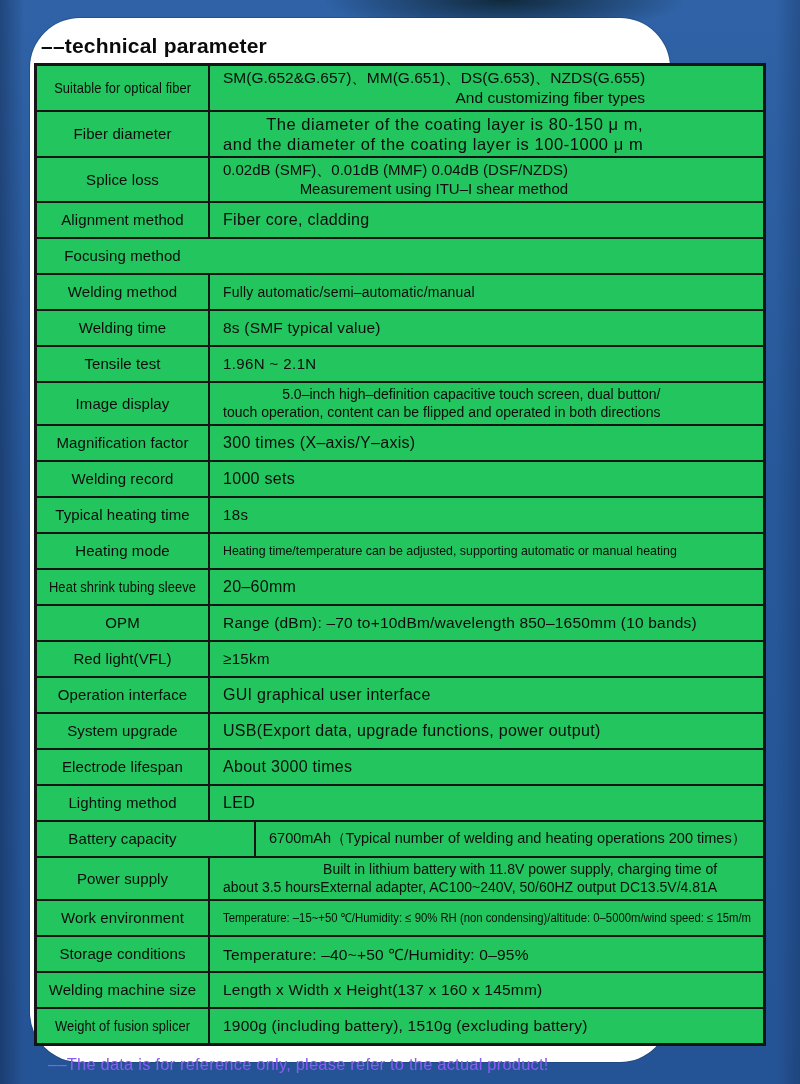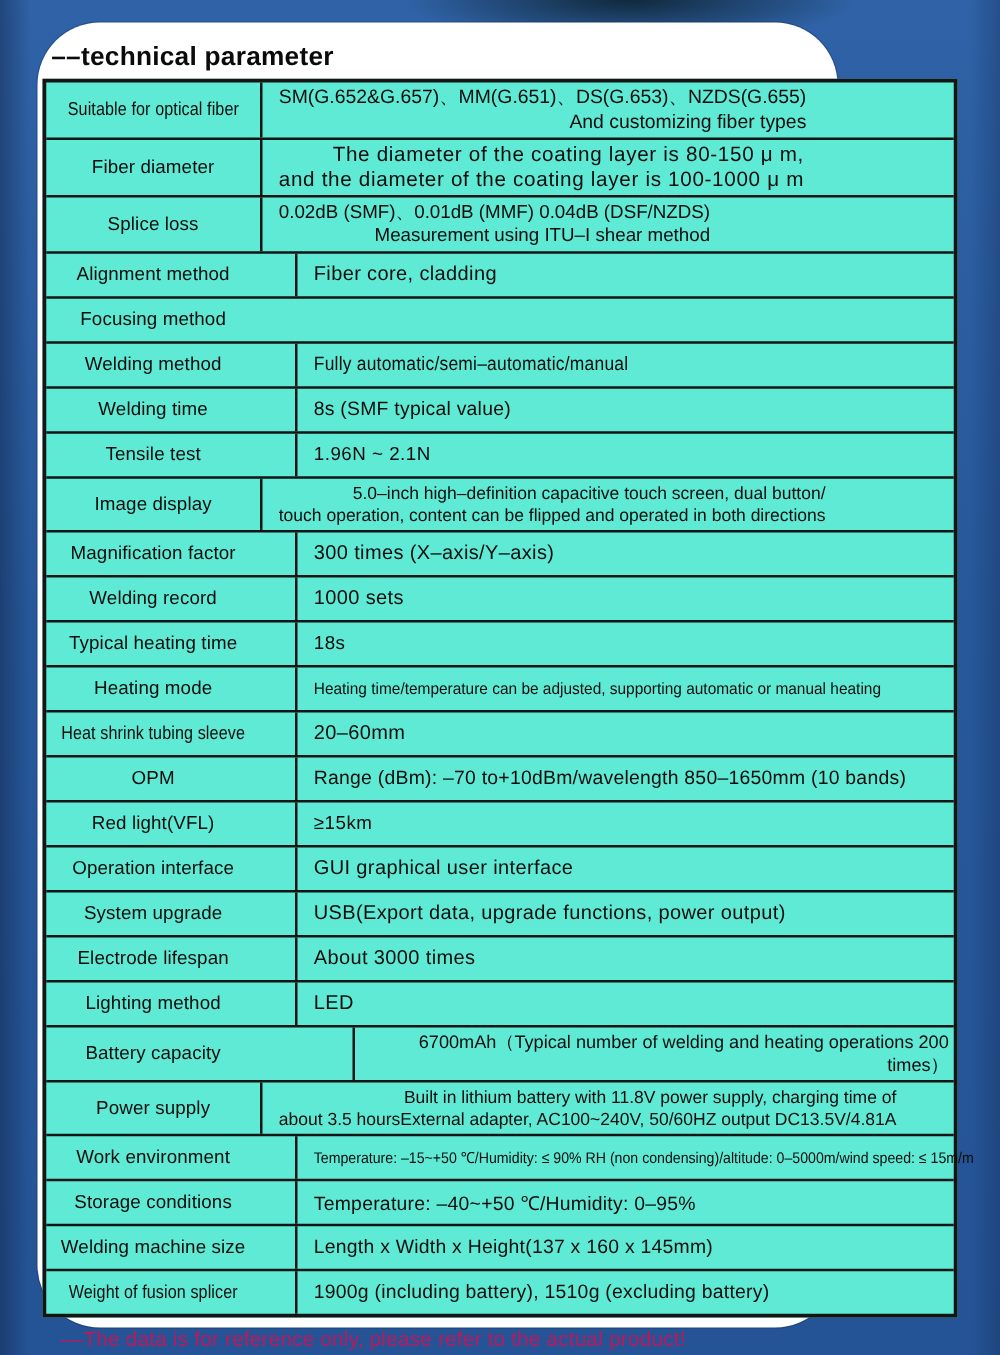--- a/index.html
+++ b/index.html
@@ -14,25 +14,25 @@
   .panel{
     position:absolute;left:30px;top:18px;width:640px;height:1044px;
     background:#ffffff;border-radius:50px;box-sizing:border-box;
     padding:16px 4px 0 4px;
     box-shadow:0 0 0 1px rgba(12,35,70,.25);
   }
   .title{
     margin:0 0 5px 7px;font-size:21px;font-weight:600;letter-spacing:.2px;color:#0b0b0b;
   }
   .spec-table{
-    width:732px;border:3px solid #151515;box-sizing:border-box;background:#5eead4;
+    width:732px;border:3px solid #151515;box-sizing:border-box;background:#22c55e;
   }
   .row{display:grid;grid-template-columns:171px 1fr;}
   .row + .row{border-top:2px solid #151515;}
-  .h1{min-height:34px;gap:28px;}
+  .h1{min-height:34px;}
   .h2{min-height:41px;}
   .cell{display:flex;align-items:center;box-sizing:border-box;text-align:right;}
   .label{
     justify-content:center;text-align:center;font-size:15px;padding:1px 2px;letter-spacing:.1px;
   }
   .value{
     border-left:2px solid #151515;padding:2px 4px 2px 13px;
   }
   .label span,.value span{white-space:pre-line;display:inline-block;}
   
@@ -45,21 +45,21 @@
   .v-2a{font-size:15.5px;line-height:1.28;}
   .v-2big{font-size:16.5px;letter-spacing:.55px;line-height:1.22;}
   .v-2c{font-size:15px;line-height:1.3;}
   .v-2d{font-size:14px;line-height:1.32;}
   
   .sx90{transform:scaleX(.90);transform-origin:0 50%;white-space:nowrap !important;}
   .sx92{transform:scaleX(.92);transform-origin:0 50%;white-space:nowrap !important;}
   .sx95{transform:scaleX(.95);transform-origin:0 50%;white-space:nowrap !important;}
   .lx86{transform:scaleX(.86);transform-origin:50% 50%;white-space:nowrap !important;}
   .footer-note{
-    margin:9px 0 0 14px;font-size:16.5px;font-weight:500;letter-spacing:.2px;color:#be185d;
+    margin:9px 0 0 14px;font-size:16.5px;font-weight:500;letter-spacing:.2px;color:#8b5cf6;
   }
 </style>
 </head>
 <body>
 
 <div class="panel">
   <div class="title">––technical parameter</div>
 
   <div class="spec-table">
 

